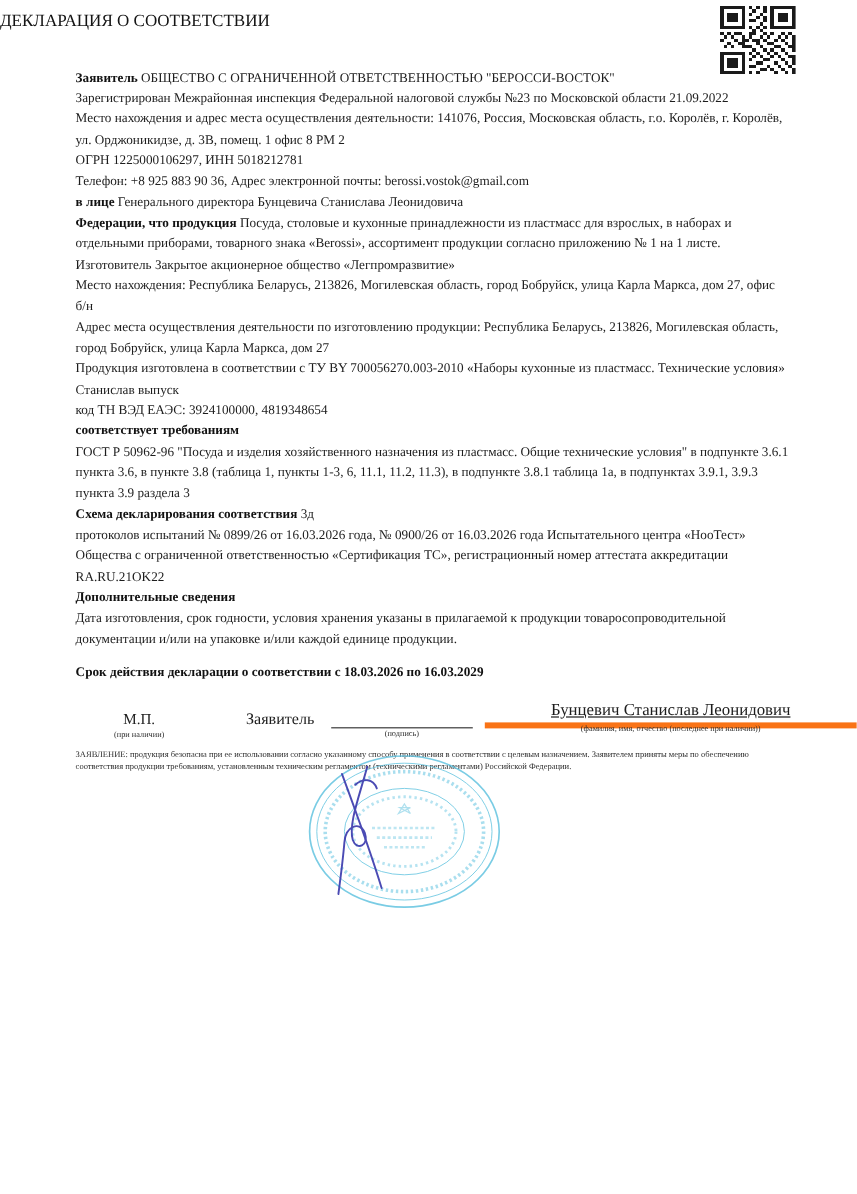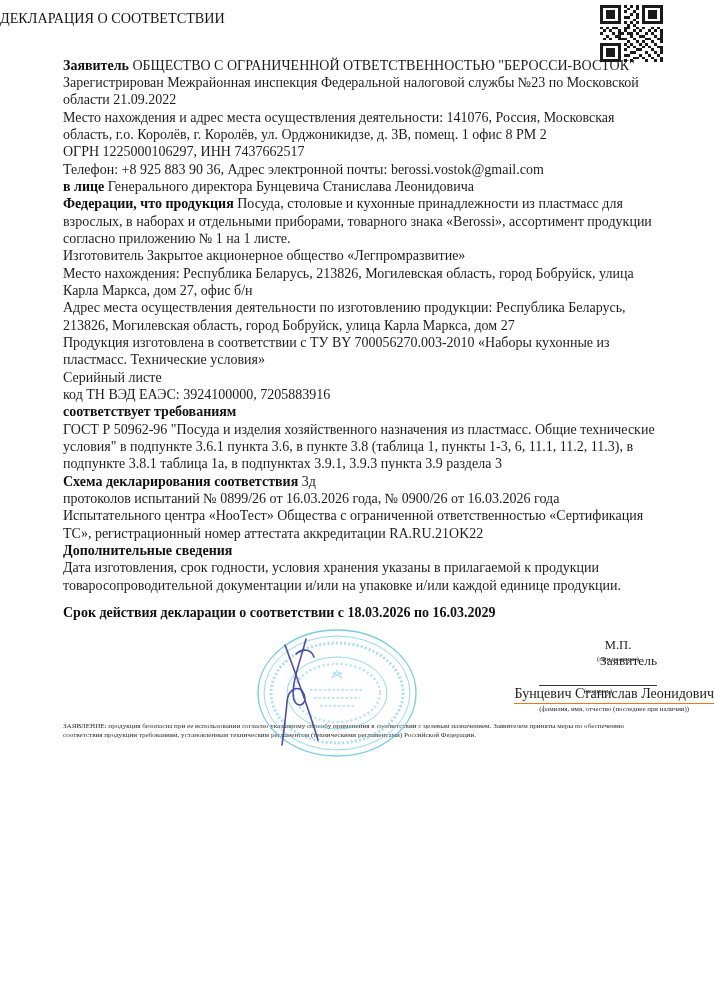--- a/index.html
+++ b/index.html
@@ -7,34 +7,34 @@
     width:714px; height:995px; position:relative; overflow:hidden;
     font-family:"Liberation Serif", serif; color:#1d1d1d;
   }
   .page { position:relative; width:714px; height:995px; background:#fff; }
 
   .doc-header { padding-top:9px; text-align:left; font-weight:normal;
     font-size:14.2px; line-height:18.5px; color:#141414; }
 
   .qr-wrap { position:absolute; left:600px; top:5px; width:63px; height:57px; }
 
-  .doc-body { margin:29px 57px 0 63px; font-size:14px; line-height:17.35px; }
+  .doc-body { margin:29px 57px 0 63px; font-size:11px; line-height:17.35px; }
   .doc-body p { margin:0; }
   .b { font-weight:bold; color:#111; }
 
   .validity { margin-top:10px !important; font-weight:bold; color:#111; }
 
-  .sig-row { display:flex; align-items:flex-end; margin:16px 57px 0 63px; position:relative;flex-direction:column; }
+  .sig-row { display:flex; align-items:flex-end; margin:16px 57px 0 63px; position:relative; }
   .mp-col { width:78px; margin-left:14px; text-align:center; position:relative; font-size:12.6px; }
   .note { font-size:6.9px; line-height:8px; color:#2c2c2c; font-weight:normal; }
   .abs-note { position:absolute; top:100%; left:0; width:100%; text-align:center; margin-top:2px; }
   .applicant { margin-left:50px; font-size:13.4px; }
   .sign-line { width:118px; margin-left:14px; height:16px; border-bottom:1px solid #3a3a3a; position:relative; }
-  .name-col { flex:1; margin-left:10px; margin-right:-57px; border-bottom:1px solid #f97316;
-    text-align:center; position:relative; font-size:14px; padding-bottom:1px; }
+  .name-col { flex:1; margin-left:10px; margin-right:-57px; border-bottom:5px solid #f97316;
+    text-align:center; position:relative; font-size:14px; padding-bottom:1px;text-decoration:underline; }
 
   .statement { margin:18px 70px 0 63px; font-size:7.1px; line-height:9.6px; color:#2e2e2e; }
 
   .overlay { position:absolute; pointer-events:none; }
 </style>
 </head>
 <body>
 
 <div class="page">
 
@@ -60,30 +60,30 @@
   </div>
 
   <div class="doc-header">
     <div>ДЕКЛАРАЦИЯ О СООТВЕТСТВИИ</div>
   </div>
 
   <div class="doc-body">
     <p><span class="b">Заявитель</span><span> ОБЩЕСТВО С ОГРАНИЧЕННОЙ ОТВЕТСТВЕННОСТЬЮ "БЕРОССИ-ВОСТОК"</span></p>
     <p><span>Зарегистрирован Межрайонная инспекция Федеральной налоговой службы №23 по Московской области 21.09.2022</span></p>
     <p><span>Место нахождения и адрес места осуществления деятельности: 141076, Россия, Московская область, г.о. Королёв, г. Королёв, ул. Орджоникидзе, д. 3В, помещ. 1 офис 8 РМ 2</span></p>
-    <p><span>ОГРН 1225000106297, ИНН 7437662517</span></p>
+    <p><span>ОГРН 1225000106297, ИНН 5018212781</span></p>
     <p><span>Телефон: +8 925 883 90 36, Адрес электронной почты: berossi.vostok@gmail.com</span></p>
     <p><span class="b">в лице</span><span> Генерального директора Бунцевича Станислава Леонидовича</span></p>
     <p><span class="b">Федерации, что продукция</span><span> Посуда, столовые и кухонные принадлежности из пластмасс для взрослых, в наборах и отдельными приборами, товарного знака «Berossi», ассортимент продукции согласно приложению № 1 на 1 листе.</span></p>
     <p><span>Изготовитель Закрытое акционерное общество «Легпромразвитие»</span></p>
     <p><span>Место нахождения: Республика Беларусь, 213826, Могилевская область, город Бобруйск, улица Карла Маркса, дом 27, офис б/н</span></p>
     <p><span>Адрес места осуществления деятельности по изготовлению продукции: Республика Беларусь, 213826, Могилевская область, город Бобруйск, улица Карла Маркса, дом 27</span></p>
     <p><span>Продукция изготовлена в соответствии с ТУ BY 700056270.003-2010 «Наборы кухонные из пластмасс. Технические условия»</span></p>
-    <p><span>Серийный листе</span></p>
-    <p><span>код ТН ВЭД ЕАЭС: 3924100000, 7205883916</span></p>
+    <p><span>Станислав выпуск</span></p>
+    <p><span>код ТН ВЭД ЕАЭС: 3924100000, 4819348654</span></p>
     <p><span class="b">соответствует требованиям</span></p>
     <p><span>ГОСТ Р 50962-96 "Посуда и изделия хозяйственного назначения из пластмасс. Общие технические условия" в подпункте 3.6.1 пункта 3.6, в пункте 3.8 (таблица 1, пункты 1-3, 6, 11.1, 11.2, 11.3), в подпункте 3.8.1 таблица 1а, в подпунктах 3.9.1, 3.9.3 пункта 3.9 раздела 3</span></p>
     <p><span class="b">Схема декларирования соответствия</span><span> 3д</span></p>
     <p><span>протоколов испытаний № 0899/26 от 16.03.2026 года, № 0900/26 от 16.03.2026 года Испытательного центра «НооТест» Общества с ограниченной ответственностью «Сертификация ТС», регистрационный номер аттестата аккредитации RA.RU.21OK22</span></p>
     <p><span class="b">Дополнительные сведения</span></p>
     <p><span>Дата изготовления, срок годности, условия хранения указаны в прилагаемой к продукции товаросопроводительной документации и/или на упаковке и/или каждой единице продукции.</span></p>
     <p class="validity">Срок действия декларации о соответствии с 18.03.2026 по 16.03.2029</p>
   </div>
 
   <div class="sig-row">

